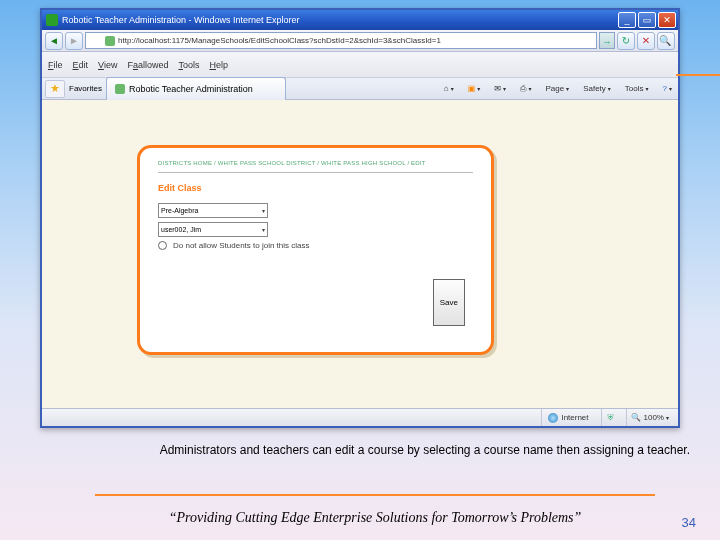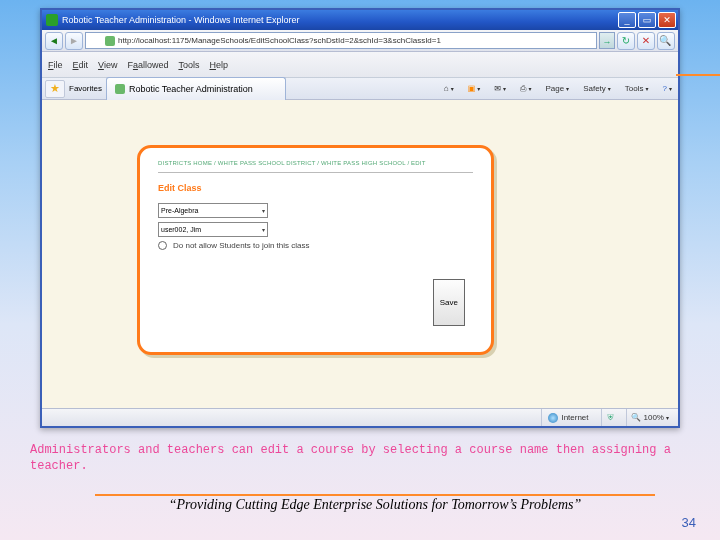--- a/index.html
+++ b/index.html
@@ -101,26 +101,26 @@
     height:18px; background:linear-gradient(#f4f5f8,#e0e3ec);
     border-top:1px solid #b6bdd2; display:flex; align-items:center;
     font-size:8px; color:#333; padding:0 4px; gap:6px;
   }
   .statusbar .spacer { flex:1; }
   .zone { display:flex; align-items:center; gap:3px; border-left:1px solid #c0c8da; padding:0 6px; height:100%;}
   .globe { width:10px; height:10px; border-radius:50%; background:radial-gradient(#aee0ff,#2a80c0); display:inline-block;}
   .zoom { display:flex; align-items:center; gap:2px; border-left:1px solid #c0c8da; padding:0 5px; height:100%;}
   .caption {
     position:absolute; left:30px; top:442px; width:660px;
-    font-family: Liberation Mono, monospace; font-size:12px; color:#ec4899;
-    text-align:left; line-height:1.35;
+    font-family: Liberation Sans, sans-serif; font-size:12px; color:#000000;
+    text-align:right; line-height:1.35;
   }
   .tagline {
     position:absolute; left:95px; top:494px; width:560px;
-    border-top:2px solid #ff8a2a; padding-top:1px;
+    border-top:2px solid #ff8a2a; padding-top:14px;
     font-family: Georgia, "Times New Roman", serif;
     font-style:italic; font-size:14px; color:#000; text-align:center;
   }
   .pagenum {
     position:absolute; right:24px; bottom:10px;
     font-family: Arial; font-size:13px; color:#3a5fb8;
   }
   .accent-line {
     position:absolute; right:0; top:74px; width:44px; height:2px; background:#ff8a2a;
   }

